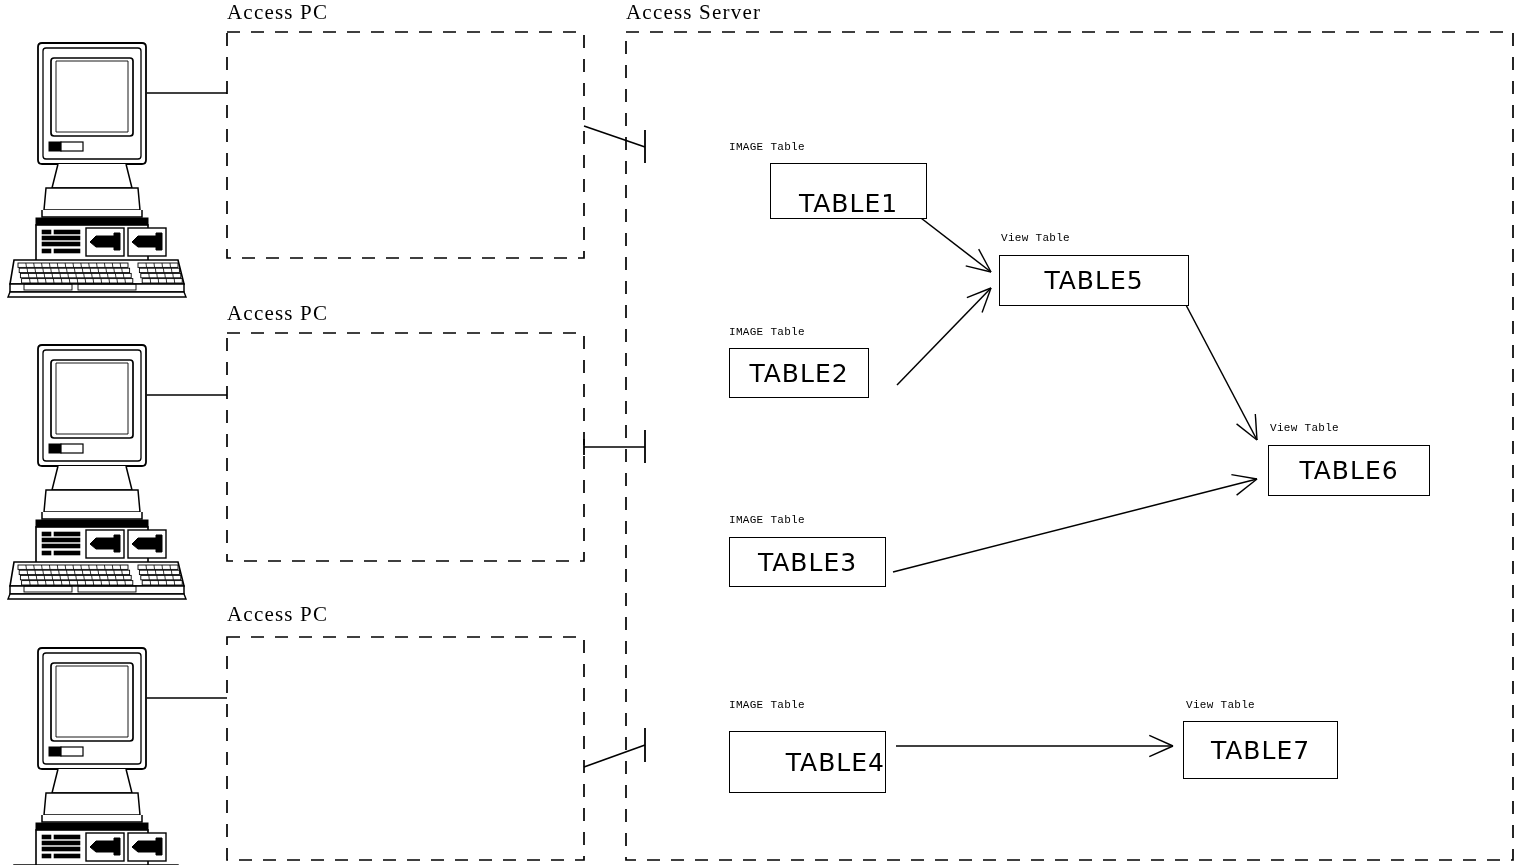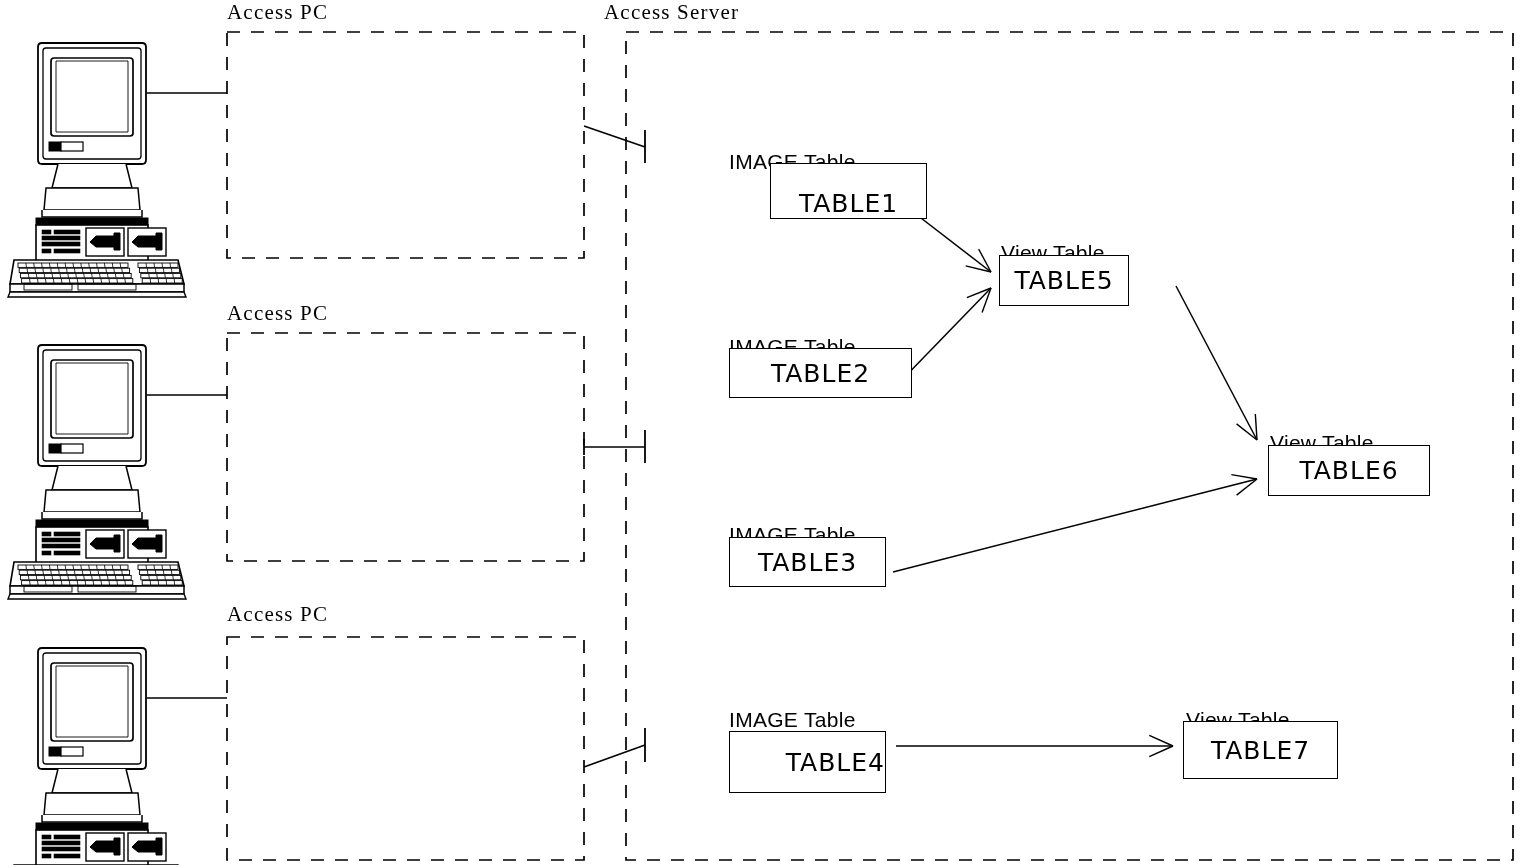--- a/index.html
+++ b/index.html
@@ -29,27 +29,26 @@
     position: absolute;
     font-family: Liberation Serif, serif;
     font-size: 21px;
     letter-spacing: 1.2px;
     color: #000000;
     white-space: nowrap;
     line-height: 1;
   }
   .table-label {
     position: absolute;
-    font-family: Liberation Sans, sans-serif;
-    font-size: 21px;
+    font-family: Liberation Mono, monospace;
+    font-size: 11px;
     letter-spacing: 0.3px;
     color: #000000;
     white-space: nowrap;
     line-height: 1;
-    margin-top: 9px;
   }
   .table-box {
     position: absolute;
     box-sizing: border-box;
     border: 1.6px solid #000000;
     background: #ffffff;
     display: flex;
     align-items: center;
     justify-content: center;
   }
@@ -431,42 +430,42 @@
           <line x1="166.2" y1="240.6" x2="166.7" y2="245" stroke="#000000" stroke-width="0.8"></line>
         </g>
         <line x1="146.84" y1="698" x2="227" y2="698" stroke="#000000" stroke-width="1.5"></line>
       </g>
   </svg>
 
   <div id="zone-labels">
       <div class="zone-label" style="left: 227px; top: 2px;">Access PC</div>
       <div class="zone-label" style="left: 227px; top: 303px;">Access PC</div>
       <div class="zone-label" style="left: 227px; top: 604px;">Access PC</div>
-      <div class="zone-label" style="left: 604px; top: 2px;">Access Server</div>
+      <div class="zone-label" style="left: 626px; top: 2px;">Access Server</div>
     </div>
 
   <div id="table-nodes">
       <div class="table-label" style="left: 729px; top: 142px;">IMAGE Table</div>
       <div class="table-box" style="left: 770px; top: 163px; width: 157px; height: 56px; align-items: flex-end;">
         <span class="box-text">TABLE1</span>
       </div>
       <div class="table-label" style="left: 729px; top: 327px;">IMAGE Table</div>
-      <div class="table-box" style="left: 729px; top: 348px; width: 183px; height: 50px;">
+      <div class="table-box" style="left: 729px; top: 348px; width: 140px; height: 50px;">
         <span class="box-text">TABLE2</span>
       </div>
       <div class="table-label" style="left: 729px; top: 515px;">IMAGE Table</div>
       <div class="table-box" style="left: 729px; top: 537px; width: 157px; height: 50px;">
         <span class="box-text">TABLE3</span>
       </div>
       <div class="table-label" style="left: 729px; top: 700px;">IMAGE Table</div>
       <div class="table-box" style="left: 729px; top: 731px; width: 157px; height: 62px; justify-content: flex-end;">
         <span class="box-text">TABLE4</span>
       </div>
       <div class="table-label" style="left: 1001px; top: 233px;">View Table</div>
-      <div class="table-box" style="left: 999px; top: 255px; width: 130px; height: 51px;">
+      <div class="table-box" style="left: 999px; top: 255px; width: 190px; height: 51px;">
         <span class="box-text">TABLE5</span>
       </div>
       <div class="table-label" style="left: 1270px; top: 423px;">View Table</div>
       <div class="table-box" style="left: 1268px; top: 445px; width: 162px; height: 51px;">
         <span class="box-text">TABLE6</span>
       </div>
       <div class="table-label" style="left: 1186px; top: 700px;">View Table</div>
       <div class="table-box" style="left: 1183px; top: 721px; width: 155px; height: 58px;">
         <span class="box-text">TABLE7</span>
       </div>

